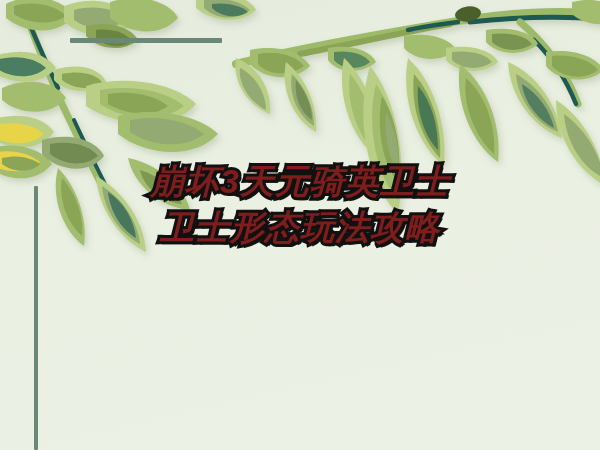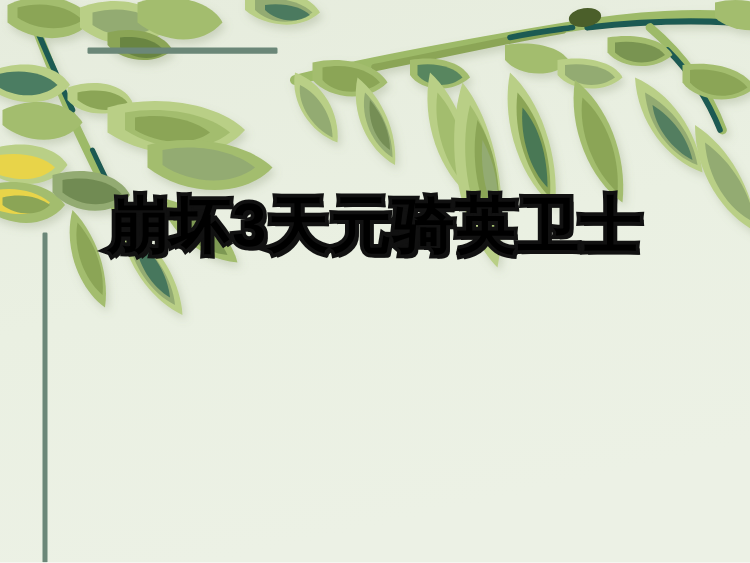--- a/index.html
+++ b/index.html
@@ -43,24 +43,25 @@
   #title-block {
     position: absolute;
     left: 0;
     top: 158px;
     width: 600px;
     text-align: center;
     line-height: 46px;
   }
   .title-line {
     display: block;
-    font-size: 49px;
+    font-size: 34px;
     font-weight: 700;
+    font-style: italic;
     letter-spacing: 1px;
-    color: #000000;
+    color: #7f1d1d;
     white-space: nowrap;
     -webkit-text-stroke: 6px #111111;
     paint-order: stroke fill;
     text-shadow:
       3px 3px 0 #111111,
       -1px 1px 0 #111111,
       1px -1px 0 #111111;
   }
 </style>
 </head>
@@ -198,15 +199,16 @@
       <path d="M204,0 C224,-4 242,2 250,10 C234,22 214,18 204,8 Z" fill="#93ab72"></path>
       <path d="M212,4 C228,2 242,6 248,12 C236,20 220,16 212,8 Z" fill="#1d5a52" opacity="0.6"></path>
     </g>
   </svg>
 
   <div class="rule-h"></div>
   <div class="rule-v"></div>
 
   <div id="title-block">
     <span class="title-line">崩坏3天元骑英卫士</span>
+    <span class="title-line">卫士形态玩法攻略</span>
   </div>
 
 </div>
 
 </body></html>

